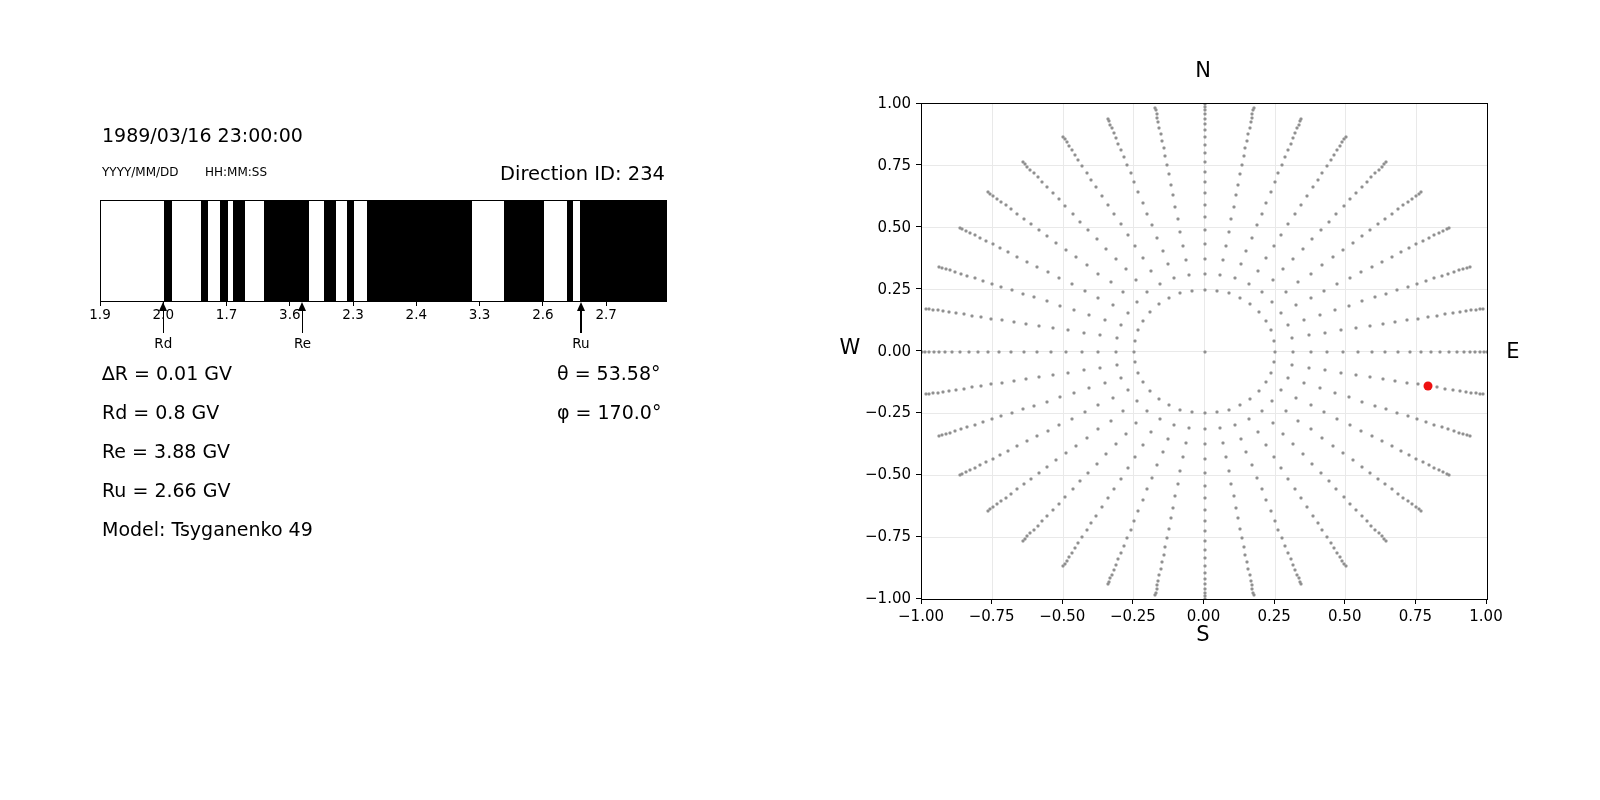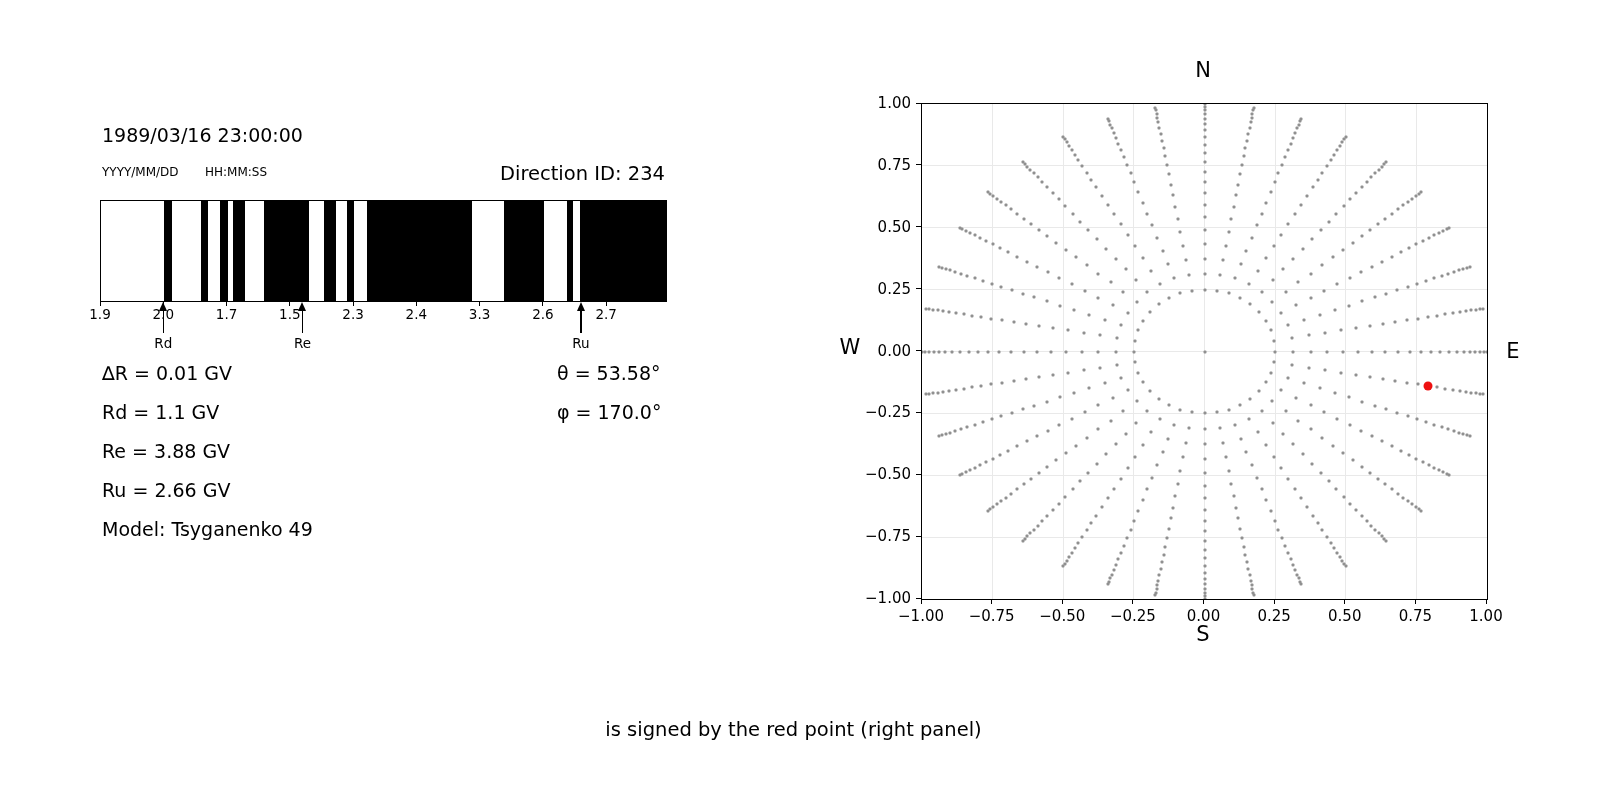--- a/index.html
+++ b/index.html
@@ -71,21 +71,21 @@
         <div class="band" style="left: 478.953px; width: 86.047px; background: rgb(0, 0, 0);"></div>
       </div>
     <div id="barcode-ticks">
         <div class="btick" style="left: -0.5px;"></div>
         <div class="btick-label" style="left: 0px;">1.9</div>
         <div class="btick" style="left: 62.7699px;"></div>
         <div class="btick-label" style="left: 63.2699px;">2.0</div>
         <div class="btick" style="left: 126.04px;"></div>
         <div class="btick-label" style="left: 126.54px;">1.7</div>
         <div class="btick" style="left: 189.31px;"></div>
-        <div class="btick-label" style="left: 189.81px;">1.5</div>
+        <div class="btick-label" style="left: 189.81px;">3.6</div>
         <div class="btick" style="left: 252.58px;"></div>
         <div class="btick-label" style="left: 253.08px;">2.3</div>
         <div class="btick" style="left: 315.849px;"></div>
         <div class="btick-label" style="left: 316.349px;">2.4</div>
         <div class="btick" style="left: 379.119px;"></div>
         <div class="btick-label" style="left: 379.619px;">3.3</div>
         <div class="btick" style="left: 442.389px;"></div>
         <div class="btick-label" style="left: 442.889px;">2.6</div>
         <div class="btick" style="left: 505.659px;"></div>
         <div class="btick-label" style="left: 506.159px;">2.7</div>
@@ -97,21 +97,21 @@
         <div class="arrow-stem" style="left: 201.714px;"></div>
         <div class="arrow-head" style="left: 198.464px;"></div>
         <div class="arrow-label" style="left: 202.464px;">Re</div>
         <div class="arrow-stem" style="left: 480.101px;"></div>
         <div class="arrow-head" style="left: 476.851px;"></div>
         <div class="arrow-label" style="left: 480.851px;">Ru</div>
       </div>
   </div>
 
   <div class="abs t19" style="left:102px;top:362px;">∆R = 0.01 GV</div>
-  <div class="abs t19" style="left:102px;top:401px;">Rd = 1.1 GV</div>
+  <div class="abs t19" style="left:102px;top:401px;">Rd = 0.8 GV</div>
   <div class="abs t19" style="left:102px;top:440px;">Re = 3.88 GV</div>
   <div class="abs t19" style="left:102px;top:479px;">Ru = 2.66 GV</div>
   <div class="abs t19" style="left:102px;top:518px;">Model: Tsyganenko 49</div>
   <div class="abs t19" style="left:557px;top:362px;">θ = 53.58°</div>
   <div class="abs t19" style="left:557px;top:401px;">φ = 170.0°</div>
 
   <div id="dirplot-layer" class="abs">
     <div id="dirplot-box">
         <div class="gridline-v" style="left: 70.125px;"></div>
         <div class="gridline-h" style="top: 432.625px;"></div>
@@ -923,15 +923,14 @@
         <div class="ytick-label" style="top: 433.125px;">−0.75</div>
         <div class="ytick" style="top: 494.5px;"></div>
         <div class="ytick-label" style="top: 495px;">−1.00</div>
       </div>
     <div class="abs t21 ctr" style="left:282px;top:-45px;">N</div>
     <div class="abs t21 ctr" style="left:282px;top:519px;">S</div>
     <div class="abs t21 ctrxy" style="left:-71px;top:244px;">W</div>
     <div class="abs t21 ctrxy" style="left:592px;top:248px;">E</div>
   </div>
 
-  <div class="abs caption-wrap" style="top:718px;font-size:19.5px;line-height:23px;">is signed by the red point (right panel)</div>
 
 </div>
 
 </body></html>

